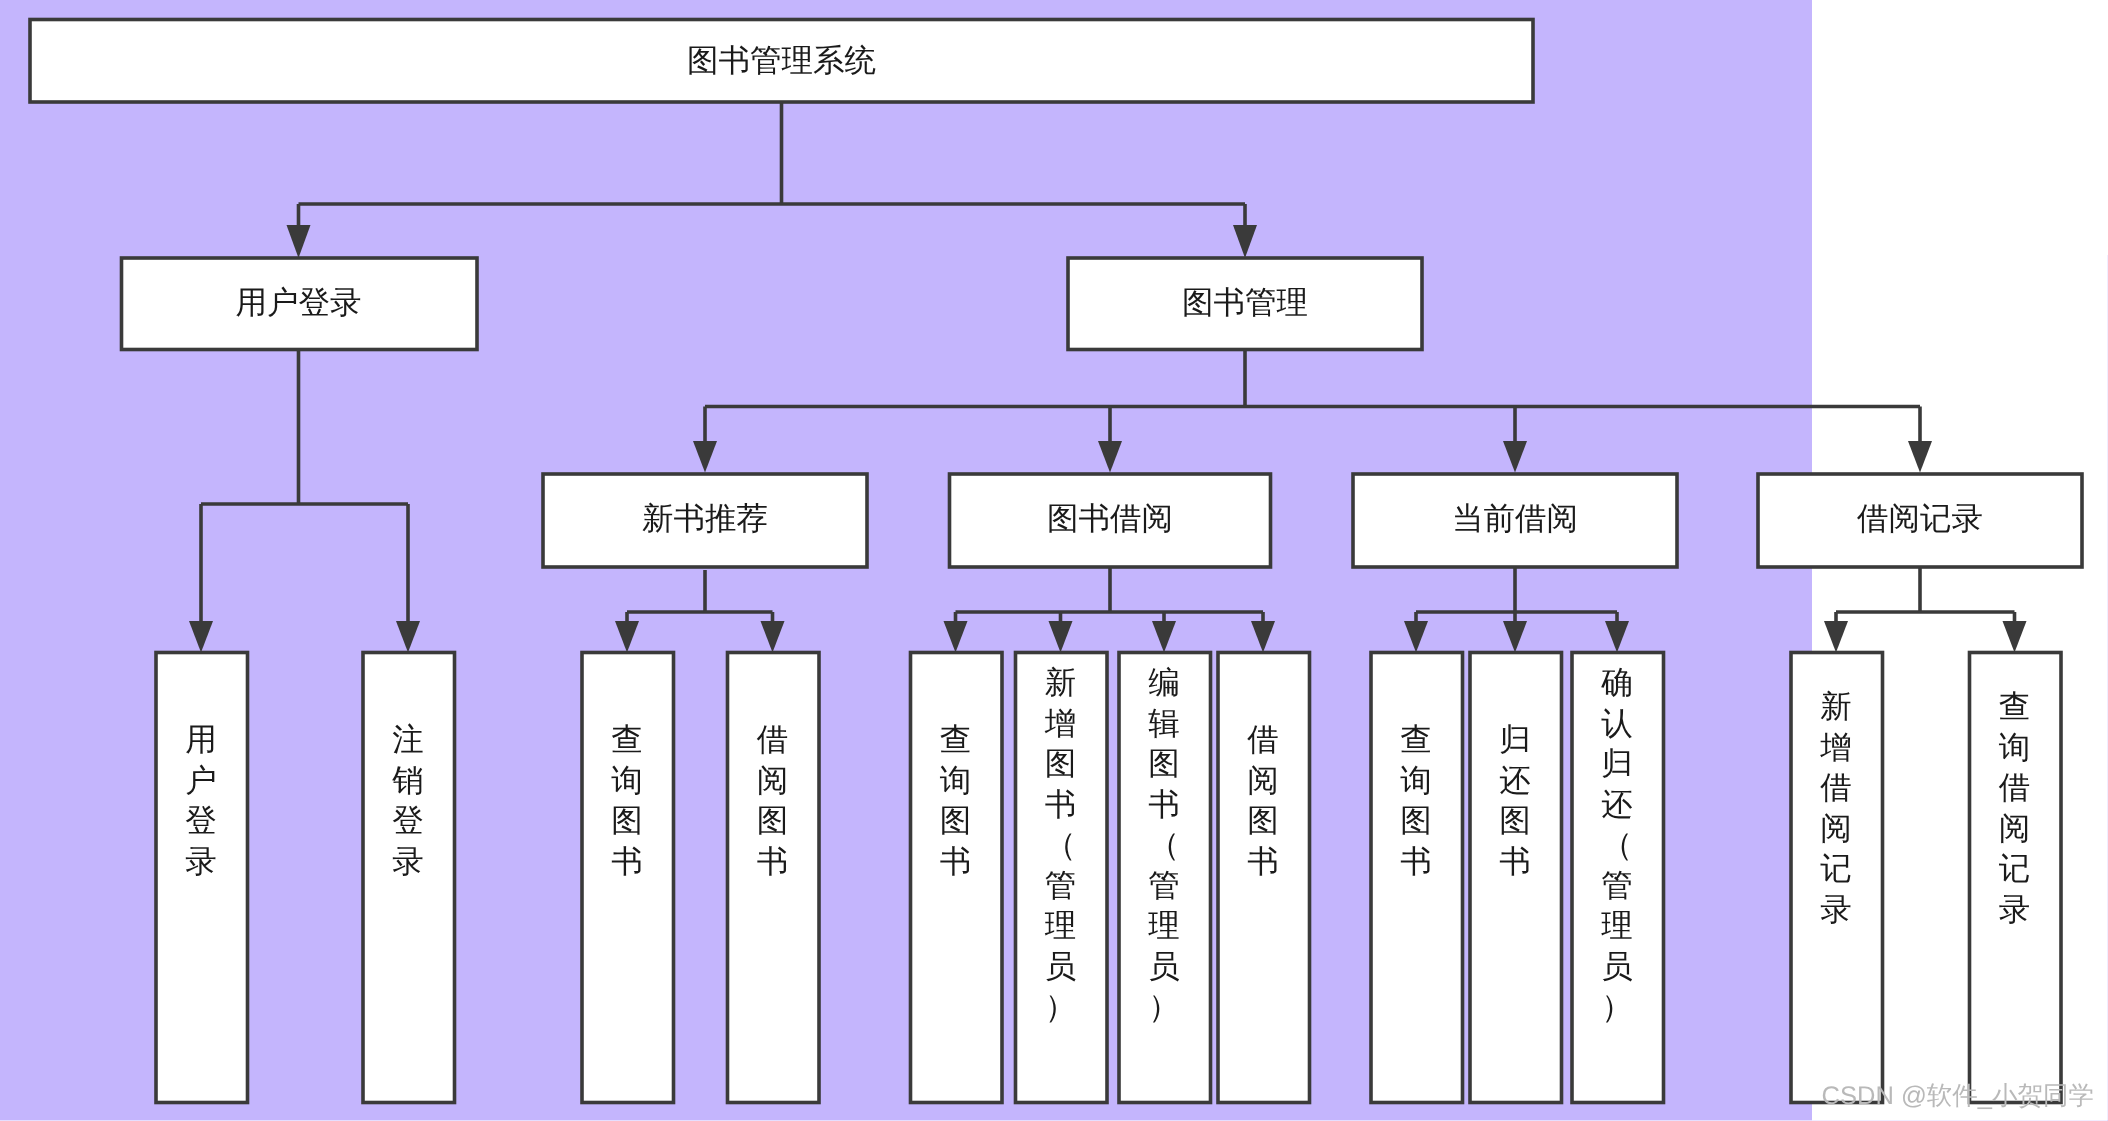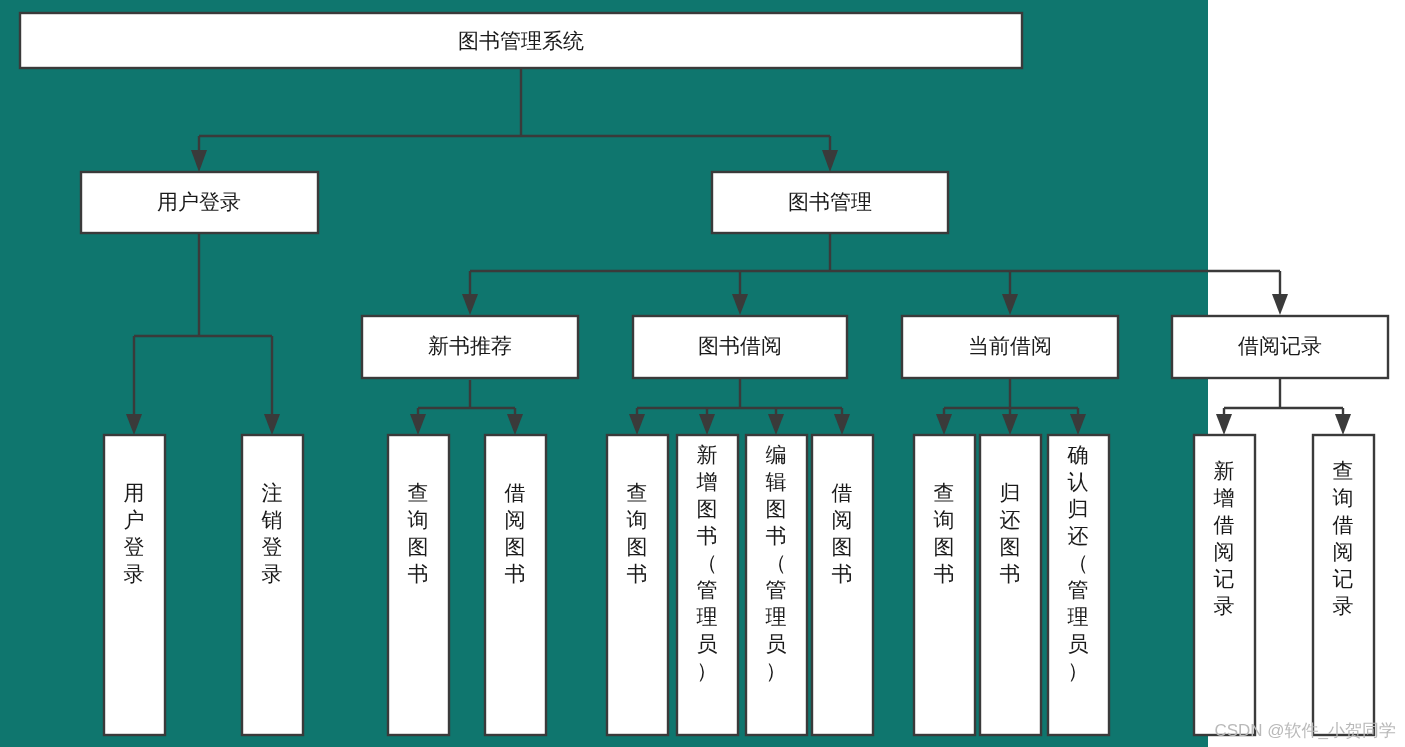--- a/index.html
+++ b/index.html
@@ -10,21 +10,21 @@
   body {
     width: 1405px;
     height: 747px;
     font-family: "Liberation Sans", "DejaVu Sans", sans-serif;
     overflow: hidden;
   }
   #diagram-root {
     position: relative;
     width: 1208px;
     height: 747px;
-    background: #0f766e;
+    background: #c4b5fd;
   }
   svg.diagram-svg {
     position: absolute;
     left: 0;
     top: 0;
     width: 1405px;
     height: 747px;
     display: block;
   }
   .node-box {

